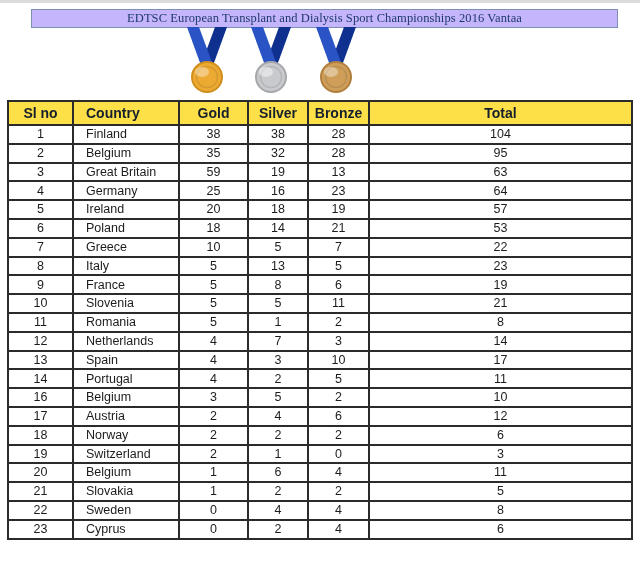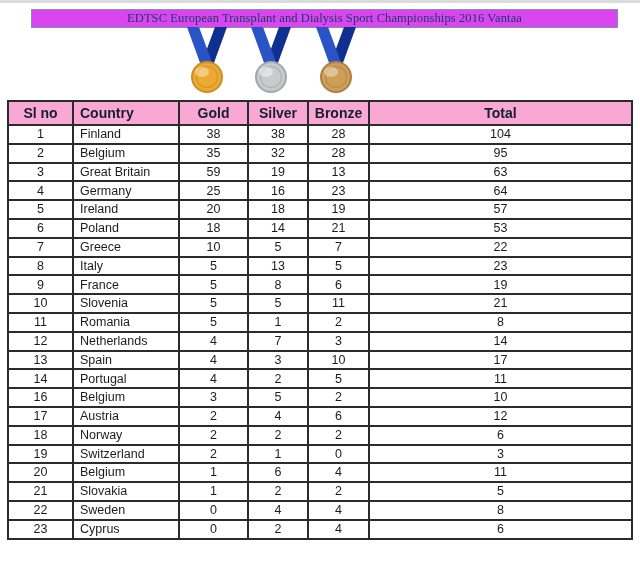--- a/index.html
+++ b/index.html
@@ -5,49 +5,49 @@
   html,body{margin:0;padding:0;}
   body{
     width:640px;height:567px;background:#ffffff;position:relative;overflow:hidden;
     font-family:"Liberation Sans", sans-serif;
   }
   .top-edge{
     position:absolute;left:0;top:0;width:640px;height:3px;background:#dcdcdc;
   }
   .title-bar{
     position:absolute;left:31px;top:9px;width:585px;height:17px;
-    background:#d946ef;border:1px solid #7e8fb4;
+    background:#c4b5fd;border:1px solid #7e8fb4;
     display:flex;align-items:center;justify-content:center;
     font-family:"Liberation Serif", serif;font-size:12.5px;color:#1f3968;
     letter-spacing:0.1px;
   }
   .medals{position:absolute;left:0;top:27px;width:640px;height:68px;}
   .medal{position:absolute;top:0;width:56px;height:68px;}
   .medal.gold{left:179px;}
   .medal.silver{left:243px;}
   .medal.bronze{left:308px;}
   table.medal-table{
     position:absolute;left:7px;top:100px;width:624px;
     border-collapse:collapse;table-layout:fixed;
     border:2px solid #262626;
   }
   .medal-table th,.medal-table td{
     border:2px solid #2b2b2b;overflow:hidden;white-space:nowrap;
     padding:0;
   }
   .medal-table th{
-    background:#f9a8d4;color:#141e2c;font-size:14px;font-weight:bold;
+    background:#fde047;color:#141e2c;font-size:14px;font-weight:bold;
     height:22px;text-align:center;
   }
   .medal-table td{
     background:#ffffff;color:#1c1c1c;font-size:12.5px;height:16.8px;
     text-align:center;line-height:1;
   }
   .medal-table th.col-country,.medal-table td.col-country{
-    text-align:left;padding-left:6px;
+    text-align:left;padding-left:12px;
   }
 </style>
 </head>
 <body>
 
 <div class="top-edge"></div>
 
 <div class="title-bar">EDTSC European Transplant and Dialysis Sport Championships 2016 Vantaa</div>
 
 <div class="medals">

